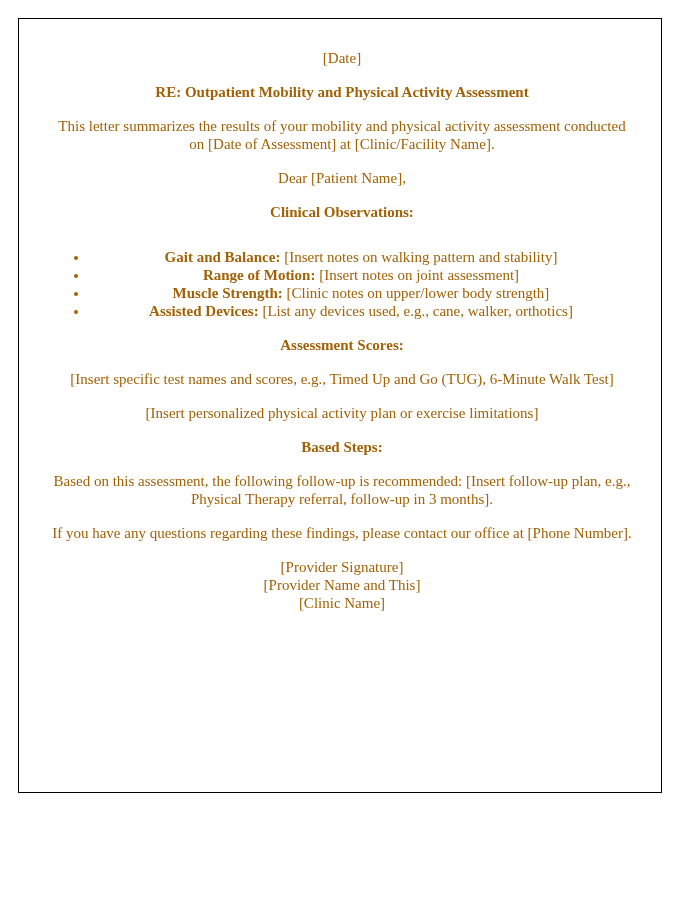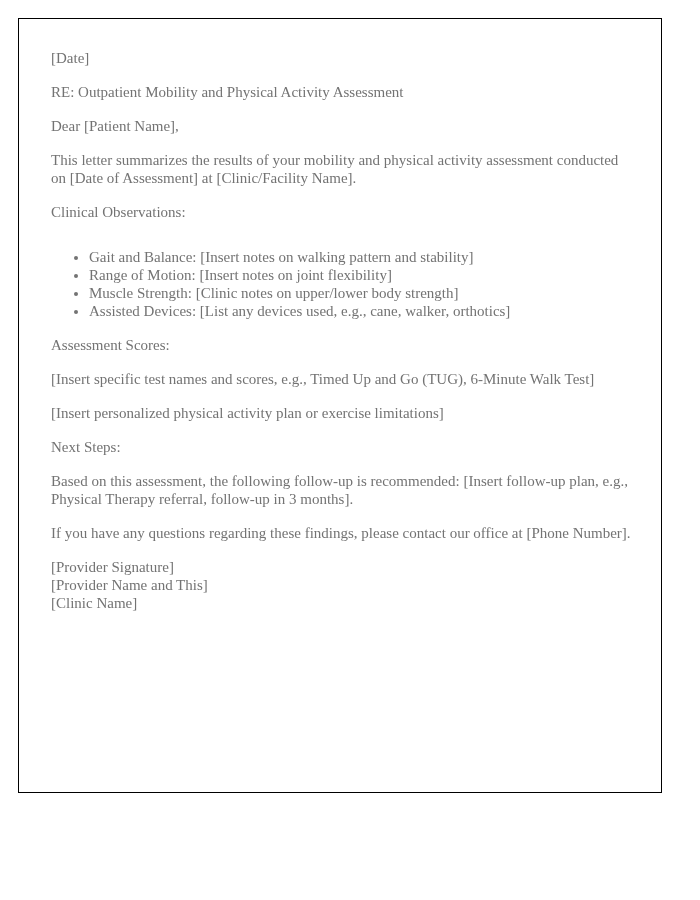--- a/index.html
+++ b/index.html
@@ -6,21 +6,22 @@
     margin: 0;
     padding: 0;
     background: #ffffff;
   }
   .page {
     position: relative;
     width: 700px;
     height: 900px;
     background: #ffffff;
     font-family: "Liberation Serif", "DejaVu Serif", serif;
-    color: #737373;
+    color: #a16207;
+    text-align: center;
   }
   .frame {
     position: absolute;
     left: 18px;
     top: 18px;
     width: 644px;
     height: 775px;
     border: 1px solid #000000;
     box-sizing: border-box;
     padding: 30px 28px 0 32px;
@@ -30,21 +31,21 @@
     line-height: 18px;
   }
   p, .line-block, ul {
     margin: 0 0 16px 0;
   }
   .line {
     margin: 0;
     padding: 0;
   }
   strong, b {
-    font-weight: normal;
+    font-weight: bold;
   }
   ul.obs-list {
     padding: 0 0 0 38px;
     list-style-type: disc;
     margin-top: 27px;
   }
   ul.obs-list li {
     margin: 0;
     padding: 0;
   }
@@ -53,49 +54,49 @@
 <body>
 
 <div class="page">
   <div class="frame">
 
     <p>[Date]</p>
 
 
     <p><strong>RE: Outpatient Mobility and Physical Activity Assessment</strong></p>
 
+    <p>This letter summarizes the results of your mobility and physical activity assessment conducted on [Date of Assessment] at [Clinic/Facility Name].</p>
+
     <p>Dear [Patient Name],</p>
-
-    <p>This letter summarizes the results of your mobility and physical activity assessment conducted on [Date of Assessment] at [Clinic/Facility Name].</p>
 
     <p><strong>Clinical Observations:</strong></p>
 
     <ul class="obs-list">
       <li>
         <strong>Gait and Balance:</strong><span> [Insert notes on walking pattern and stability]</span>
       </li>
       <li>
-        <strong>Range of Motion:</strong><span> [Insert notes on joint flexibility]</span>
+        <strong>Range of Motion:</strong><span> [Insert notes on joint assessment]</span>
       </li>
       <li>
         <strong>Muscle Strength:</strong><span> [Clinic notes on upper/lower body strength]</span>
       </li>
       <li>
         <strong>Assisted Devices:</strong><span> [List any devices used, e.g., cane, walker, orthotics]</span>
       </li>
     </ul>
 
     <p><strong>Assessment Scores:</strong></p>
 
     <p>[Insert specific test names and scores, e.g., Timed Up and Go (TUG), 6-Minute Walk Test]</p>
 
 
     <p>[Insert personalized physical activity plan or exercise limitations]</p>
 
-    <p><strong>Next Steps:</strong></p>
+    <p><strong>Based Steps:</strong></p>
 
     <p>Based on this assessment, the following follow-up is recommended: [Insert follow-up plan, e.g., Physical Therapy referral, follow-up in 3 months].</p>
 
     <p>If you have any questions regarding these findings, please contact our office at [Phone Number].</p>
 
 
     <div class="line-block">
       <div class="line">[Provider Signature]</div>
       <div class="line">[Provider Name and This]</div>
       <div class="line">[Clinic Name]</div>

